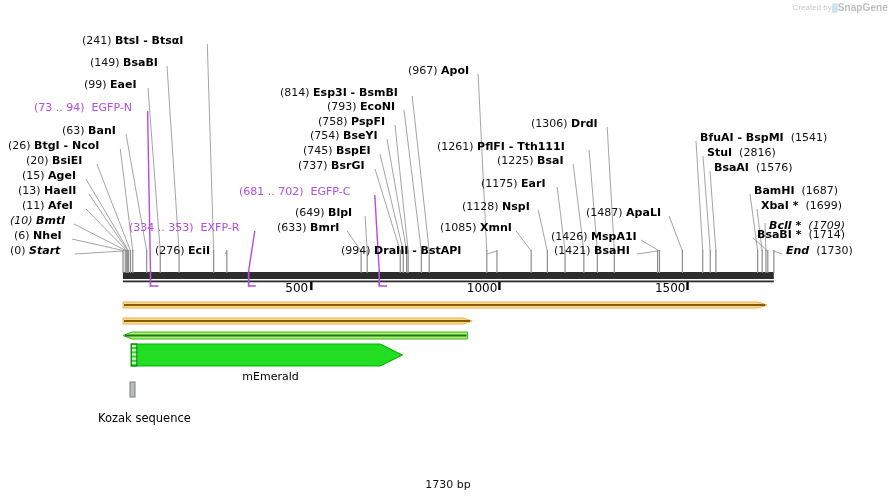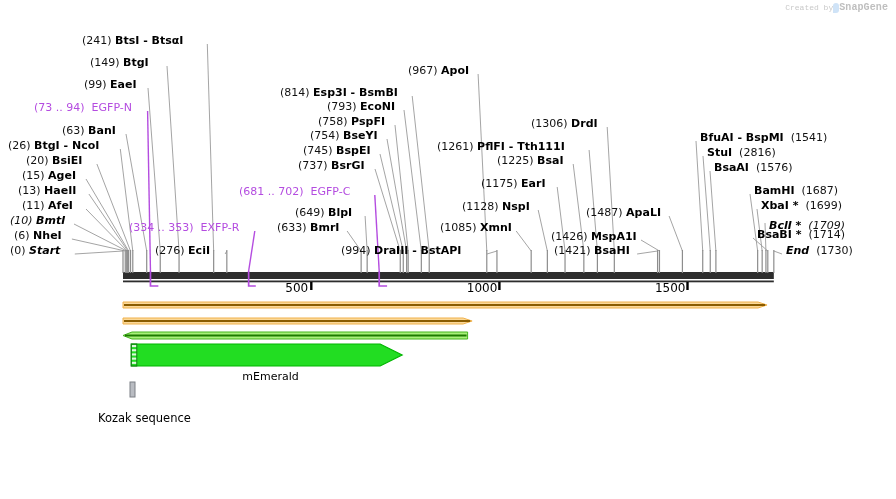--- a/index.html
+++ b/index.html
@@ -2,21 +2,21 @@
 <html><head>
 <meta charset="utf-8">
 <style>
   html,body{margin:0;padding:0;background:#ffffff;}
   body{width:896px;height:499px;position:relative;overflow:hidden;
        font-family:"DejaVu Sans","Liberation Sans",sans-serif;color:#000;}
   #map{position:absolute;left:0;top:0;width:896px;height:499px;}
 
   
   .watermark{position:absolute;right:8px;top:2px;display:flex;align-items:center;gap:0;
-             font-size:8px;color:#c9c9c9;font-family:Liberation Mono, monospace;}
+             font-size:8px;color:#c9c9c9;font-family:Liberation Sans, sans-serif;}
   .watermark .wm-brand{color:#bfbfbf;font-size:10px;font-weight:600;letter-spacing:.1px;}
   .wm-logo{display:inline-block;width:6px;height:10px;background:#cfe3f7;
            border-radius:3px 3px 3px 0;}
 
   
   .lbl{position:absolute;white-space:nowrap;font-size:11px;line-height:12px;}
   .lbl .pos{font-weight:normal;color:#111;}
   .lbl .nm{font-weight:bold;color:#000;}
   .lbl.purple{color:#b44ce0;}
   .lbl.purple .pos,.lbl.purple .nm{color:#b44ce0;font-weight:normal;}
@@ -177,21 +177,21 @@
       <div class="lbl" style="top: 245px; left: 10px;"><span class="pos">(0)</span>&nbsp;<span class="nm ital">Start</span></div>
       <div class="lbl" style="top: 230px; left: 14px;"><span class="pos">(6)</span>&nbsp;<span class="nm">NheI</span></div>
       <div class="lbl" style="top: 215px; left: 10px; font-style: italic;"><span class="pos">(10)</span>&nbsp;<span class="nm">BmtI</span></div>
       <div class="lbl" style="top: 200px; left: 22px;"><span class="pos">(11)</span>&nbsp;<span class="nm">AfeI</span></div>
       <div class="lbl" style="top: 185px; left: 18px;"><span class="pos">(13)</span>&nbsp;<span class="nm">HaeII</span></div>
       <div class="lbl" style="top: 170px; left: 22px;"><span class="pos">(15)</span>&nbsp;<span class="nm">AgeI</span></div>
       <div class="lbl" style="top: 155px; left: 26px;"><span class="pos">(20)</span>&nbsp;<span class="nm">BsiEI</span></div>
       <div class="lbl" style="top: 140px; left: 8px;"><span class="pos">(26)</span>&nbsp;<span class="nm">BtgI - NcoI</span></div>
       <div class="lbl" style="top: 125px; left: 62px;"><span class="pos">(63)</span>&nbsp;<span class="nm">BanI</span></div>
       <div class="lbl" style="top: 79px; left: 84px;"><span class="pos">(99)</span>&nbsp;<span class="nm">EaeI</span></div>
-      <div class="lbl" style="top: 57px; left: 90px;"><span class="pos">(149)</span>&nbsp;<span class="nm">BtgI</span></div>
+      <div class="lbl" style="top: 57px; left: 90px;"><span class="pos">(149)</span>&nbsp;<span class="nm">BsaBI</span></div>
       <div class="lbl" style="top: 35px; left: 82px;"><span class="pos">(241)</span>&nbsp;<span class="nm">BtsI - BtsαI</span></div>
       <div class="lbl" style="top: 245px; left: 155px;"><span class="pos">(276)</span>&nbsp;<span class="nm">EciI</span></div>
       <div class="lbl" style="top: 222px; left: 277px;"><span class="pos">(633)</span>&nbsp;<span class="nm">BmrI</span></div>
       <div class="lbl" style="top: 207px; left: 295px;"><span class="pos">(649)</span>&nbsp;<span class="nm">BlpI</span></div>
       <div class="lbl" style="top: 160px; left: 298px;"><span class="pos">(737)</span>&nbsp;<span class="nm">BsrGI</span></div>
       <div class="lbl" style="top: 145px; left: 303px;"><span class="pos">(745)</span>&nbsp;<span class="nm">BspEI</span></div>
       <div class="lbl" style="top: 130px; left: 310px;"><span class="pos">(754)</span>&nbsp;<span class="nm">BseYI</span></div>
       <div class="lbl" style="top: 116px; left: 318px;"><span class="pos">(758)</span>&nbsp;<span class="nm">PspFI</span></div>
       <div class="lbl" style="top: 101px; left: 327px;"><span class="pos">(793)</span>&nbsp;<span class="nm">EcoNI</span></div>
       <div class="lbl" style="top: 87px; left: 280px;"><span class="pos">(814)</span>&nbsp;<span class="nm">Esp3I - BsmBI</span></div>
@@ -223,13 +223,14 @@
   <div id="ruler-labels">
       <div class="ruler-num" style="left: 285.3px; top: 281px;">500</div>
       <div class="ruler-num" style="left: 466.8px; top: 281px;">1000</div>
       <div class="ruler-num" style="left: 654.9px; top: 281px;">1500</div>
     </div>
   <div id="feat-labels">
       <div class="feat-label" style="left: 242.308px; top: 370px;">mEmerald</div>
       <div class="feat-label" style="left: 98px; top: 411px; font-size: 11.5px;">Kozak sequence</div>
     </div>
 
+  <div class="subtitle" style="top:478px;">1730 bp</div>
 </div>
 
 </body></html>

